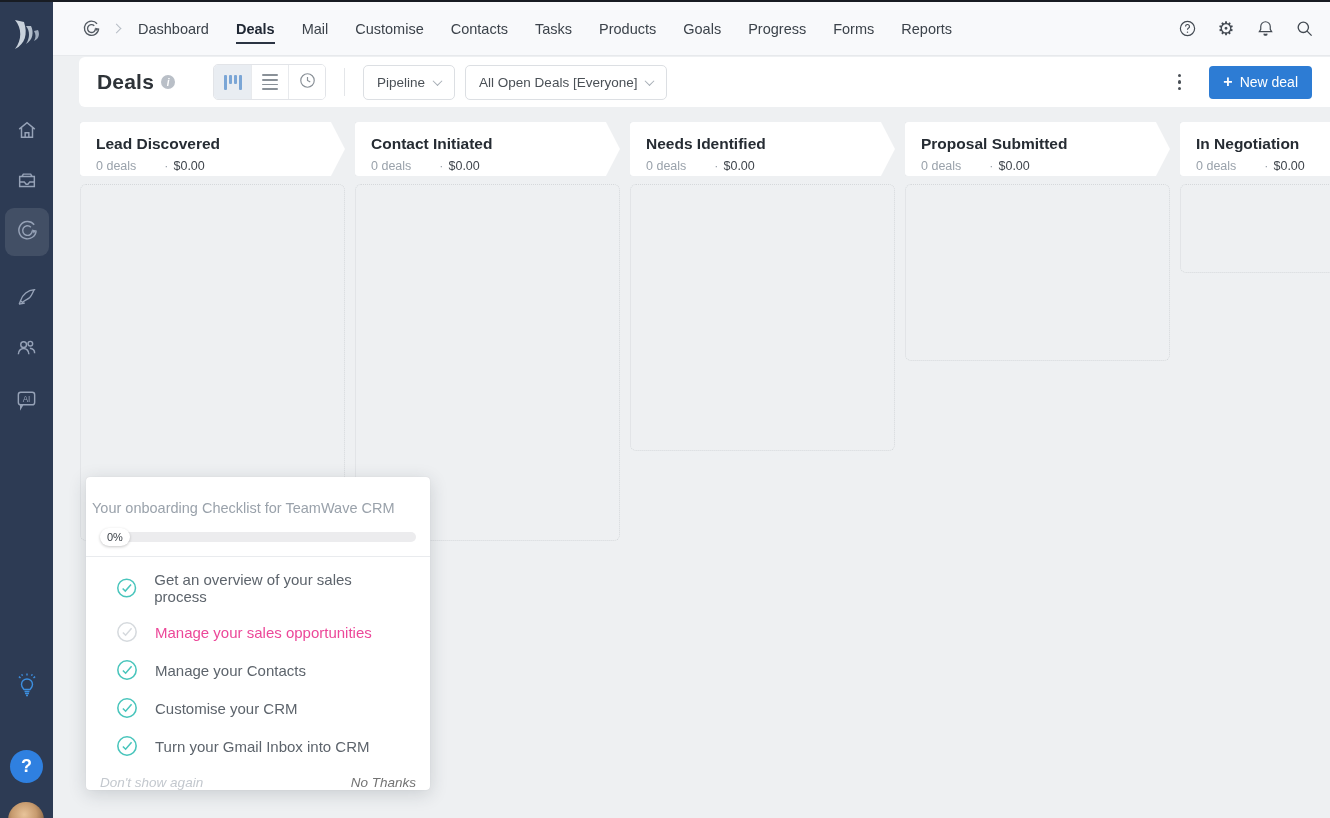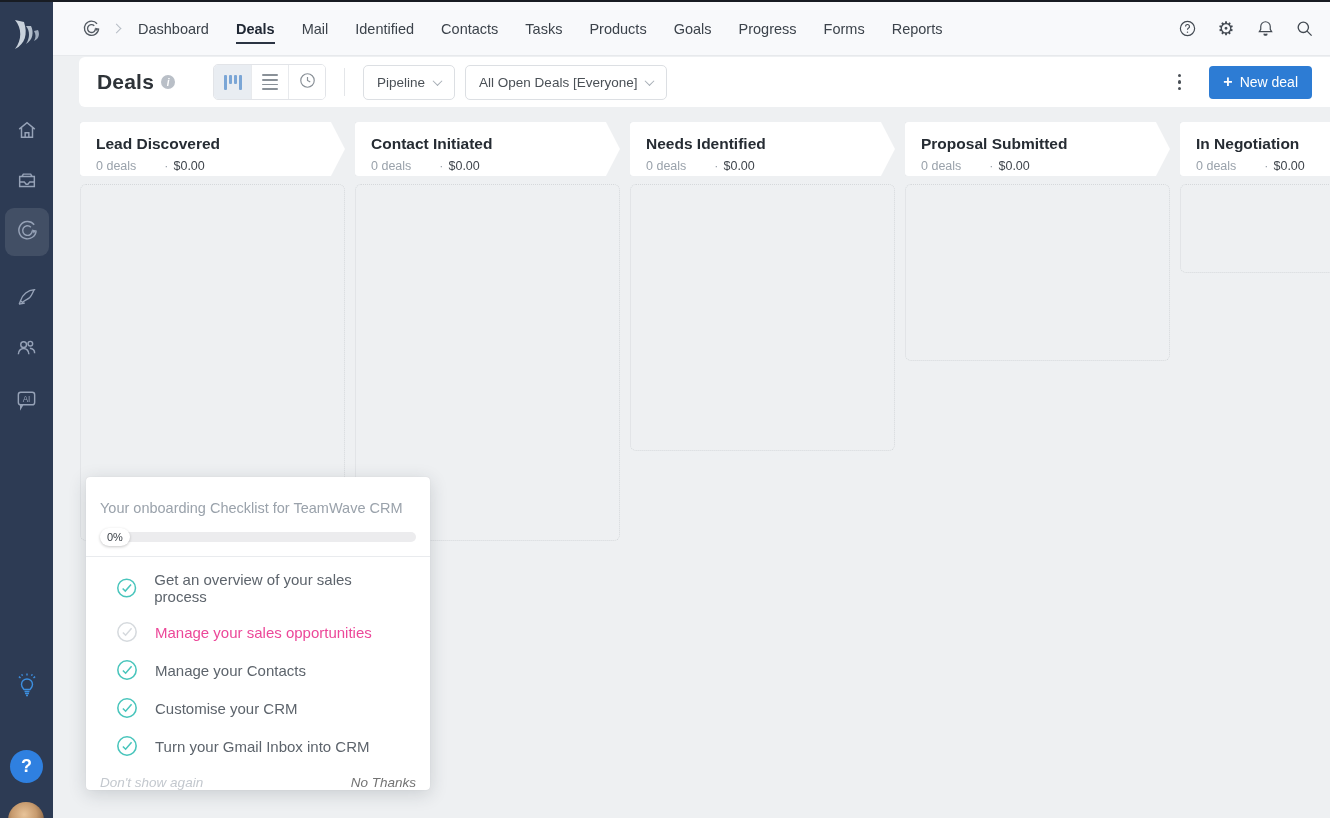--- a/index.html
+++ b/index.html
@@ -77,21 +77,21 @@
   .colhead .sub .dot { color:#9aa2ab; margin-right:5px; }
   .zone { margin-top:8px; border:1px dotted #d5d8db; border-radius:6px; }
   .col:nth-of-type(1) .zone{height:357px}.col:nth-of-type(2) .zone{height:357px}
   .col:nth-of-type(3) .zone{height:267px}.col:nth-of-type(4) .zone{height:177px}
   .col:nth-of-type(5) .zone{height:89px}
 
   
   .popup { position:absolute; left:86px; top:477px; width:344px; background:#fff; border-radius:4px;
     box-shadow:0 4px 18px rgba(40,50,60,.18), 0 0 1px #d0d3d7; z-index:45; padding-top:14px; }
   .popup h3 { font-size:16.5px; font-weight:bold; color:#2e3338; padding:0 14px; }
-  .popup .sub { font-size:14.5px; color:#9aa2ab; padding:0 14px; margin-top:9px; }
+  .popup .sub { font-size:14.5px; color:#9aa2ab; padding:0 6px; margin-top:9px; }
   .progress { position:relative; margin:12px 14px 0; height:18px; }
   .progress .track { position:absolute; left:4px; right:0; top:4px; height:10px; background:#ececee; border-radius:5px; }
   .progress .pill { position:absolute; left:0; top:0; background:#fff; border-radius:9px; height:18px; padding:0 7px;
     font-size:11px; color:#3a4047; display:flex; align-items:center; box-shadow:0 1px 3px rgba(0,0,0,.22); }
   .popup .divider { height:1px; background:#e9ebee; margin-top:10px; }
   .check-list { padding:6px 0 2px; }
   .check-item { display:flex; align-items:center; gap:17px; padding:8px 30px; cursor:pointer; }
   .check-item .lbl { font-size:15px; color:#5d646c; }
   .check-item.muted .lbl { color:#ec4899; }
   .check-item svg circle { stroke:#49c5bc; }
@@ -179,21 +179,21 @@
       <path d="M19 6 A9 9 0 1 0 21 12"></path>
       <path d="M15.5 8.5 A5 5 0 1 0 17 12"></path>
       <path d="M21 12 l-4.5 -1 l2 4 z" fill="#545b63" stroke="none"></path>
     </svg>
   </span>
   <span class="crumb-chev"></span>
   <div class="nav-items">
     <div class="nav-item">Dashboard</div>
     <div class="nav-item active">Deals</div>
     <div class="nav-item">Mail</div>
-    <div class="nav-item">Identified</div>
+    <div class="nav-item">Customise</div>
     <div class="nav-item">Contacts</div>
     <div class="nav-item">Tasks</div>
     <div class="nav-item">Products</div>
     <div class="nav-item">Goals</div>
     <div class="nav-item">Progress</div>
     <div class="nav-item">Forms</div>
     <div class="nav-item">Reports</div>
   </div>
   <div class="nav-right">
     <span class="tool">

